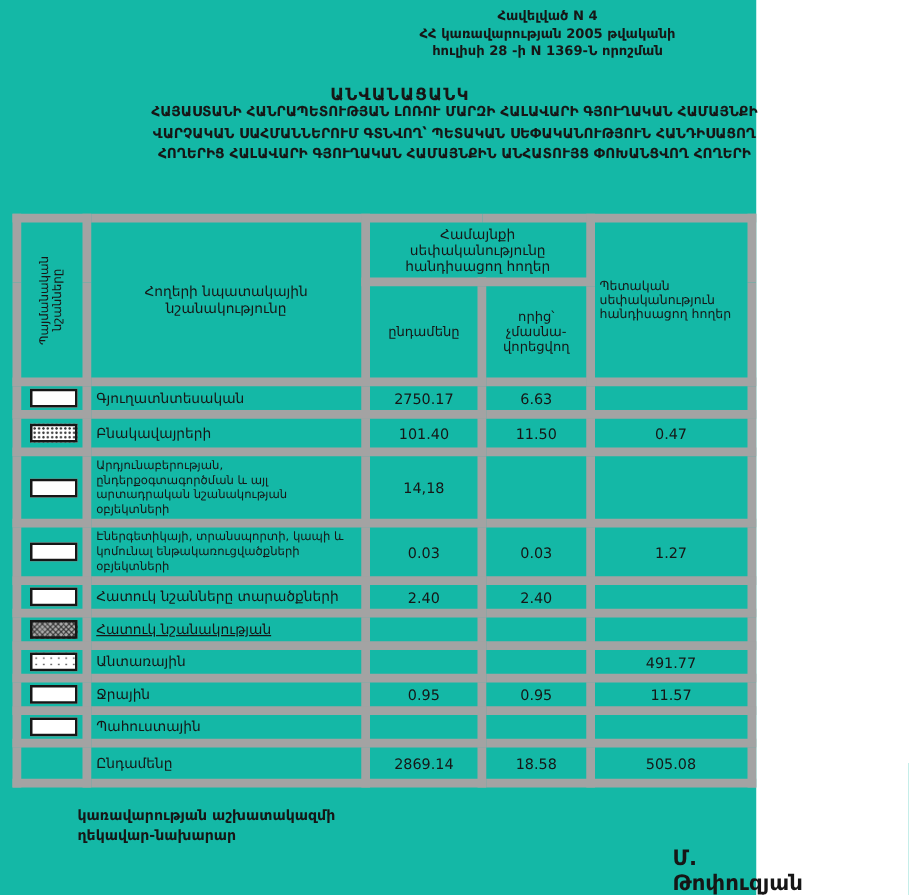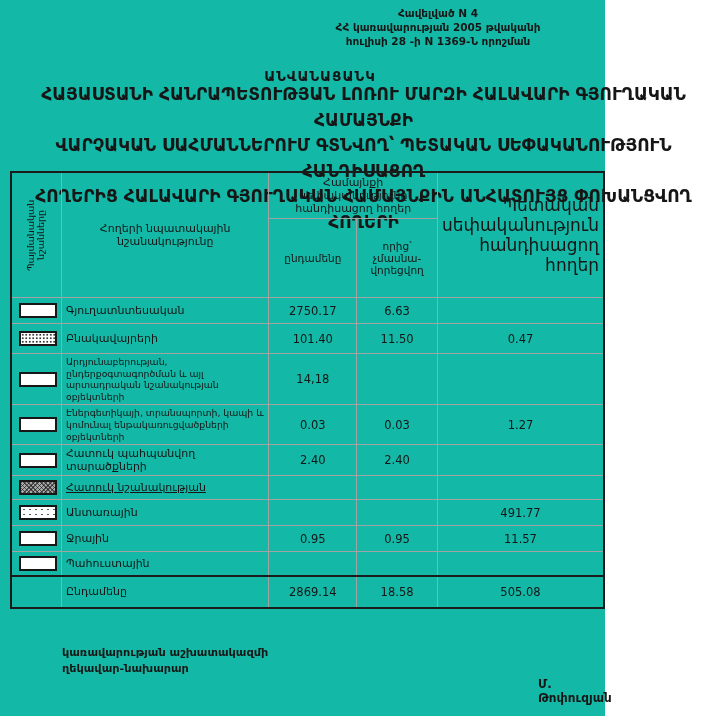--- a/index.html
+++ b/index.html
@@ -15,51 +15,51 @@
   .annex {
     position:absolute; top:6px; left:292px; width:292px;
     text-align:center; font-size:10.5px; font-weight:bold; line-height:1.35;
   }
   .doc-title {
     position:absolute; top:52px; left:0; width:640px;
     text-align:center; font-size:13.5px; font-weight:bold; letter-spacing:1px;margin-top:16px;
   }
   .subtitle {
     position:absolute; top:82px; left:0; width:727px;
-    text-align:center; font-size:17px; font-weight:bold; line-height:1.5;
+    text-align:center; font-size:11px; font-weight:bold; line-height:1.5;
   }
 
   table.land-table {
     position:absolute; top:171px; left:10px;
     border-collapse:collapse; table-layout:fixed;
     border:2px solid #1b1b1b;
   }
   .land-table th, .land-table td {
-    border:1px solid #a3a3a3;
+    border:7px solid #a3a3a3;
     padding:2px 4px;
     vertical-align:middle;
     font-weight:normal;
   }
   .h-signs { width:48px; }
   .c-purpose-col { width:282px; }
   .c-total-col { width:108px; }
   .c-ofwhich-col { width:98px; }
   .c-state-col { width:144px; }
 
   .head-row-1 { height:46px; }
   .head-row-2 { height:78px; }
 
   .vertical {
     writing-mode:vertical-rl; transform:rotate(180deg);
     font-size:9.5px; margin:0 auto; line-height:1.1; max-height:120px;
   }
   .h-purpose { font-size:11px; text-align:center; }
   .h-group { font-size:11px; text-align:center; padding:4px 16px; }
   .h-sub { font-size:10.5px; text-align:center; }
-  .h-state { font-size:17px; text-align:right; padding:4px 10px; }
+  .h-state { font-size:10px; text-align:left; padding:4px 10px; }
 
   .c-purpose { font-size:11px; text-align:left; padding-left:6px; }
   .c-purpose.small { font-size:9.3px; line-height:1.25; }
   .c-num { font-size:11.5px; text-align:center; }
 
   tr.r1 { height:26px; } tr.r2 { height:30px; } tr.r3 { height:48px; }
   tr.r4 { height:36px; } tr.r5 { height:26px; } tr.r6 { height:24px;text-decoration:underline; }
   tr.r7 { height:26px; } tr.r8 { height:26px; } tr.r9 { height:24px; }
   tr.total-row { height:32px; }
   tr.total-row td { border-top:2px solid #1b1b1b; }
@@ -84,21 +84,21 @@
     background-image:radial-gradient(#5a5a5a 0.7px, transparent 1px);
     background-size:6px 5px;
   }
 
   .footer-left {
     position:absolute; top:645px; left:62px;
     font-size:11.3px; font-weight:bold; line-height:1.4;
   }
   .signature {
     position:absolute; top:677px; left:538px;
-    font-size:12px; font-weight:bold;
+    font-size:17px; font-weight:bold;
   }
 </style>
 </head>
 <body>
 
 <div class="page">
 
   <div class="annex">
     <div>Հավելված N 4</div>
     <div>ՀՀ կառավարության 2005 թվականի</div>
@@ -169,21 +169,21 @@
           </td>
         <td class="c-purpose small">Էներգետիկայի, տրանսպորտի, կապի և կոմունալ ենթակառուցվածքների  օբյեկտների</td>
         <td class="c-num">0.03</td>
         <td class="c-num">0.03</td>
         <td class="c-num">1.27</td>
       </tr>
       <tr class="r5">
         <td>
             <div class="swatch swatch-plain"></div>
           </td>
-        <td class="c-purpose">Հատուկ պահպանվող տարածքների</td>
+        <td class="c-purpose">Հատուկ նշանները տարածքների</td>
         <td class="c-num">2.40</td>
         <td class="c-num">2.40</td>
         <td class="c-num"></td>
       </tr>
       <tr class="r6">
         <td>
             <div class="swatch swatch-hatch"></div>
           </td>
         <td class="c-purpose">Հատուկ նշանակության</td>
         <td class="c-num"></td>

